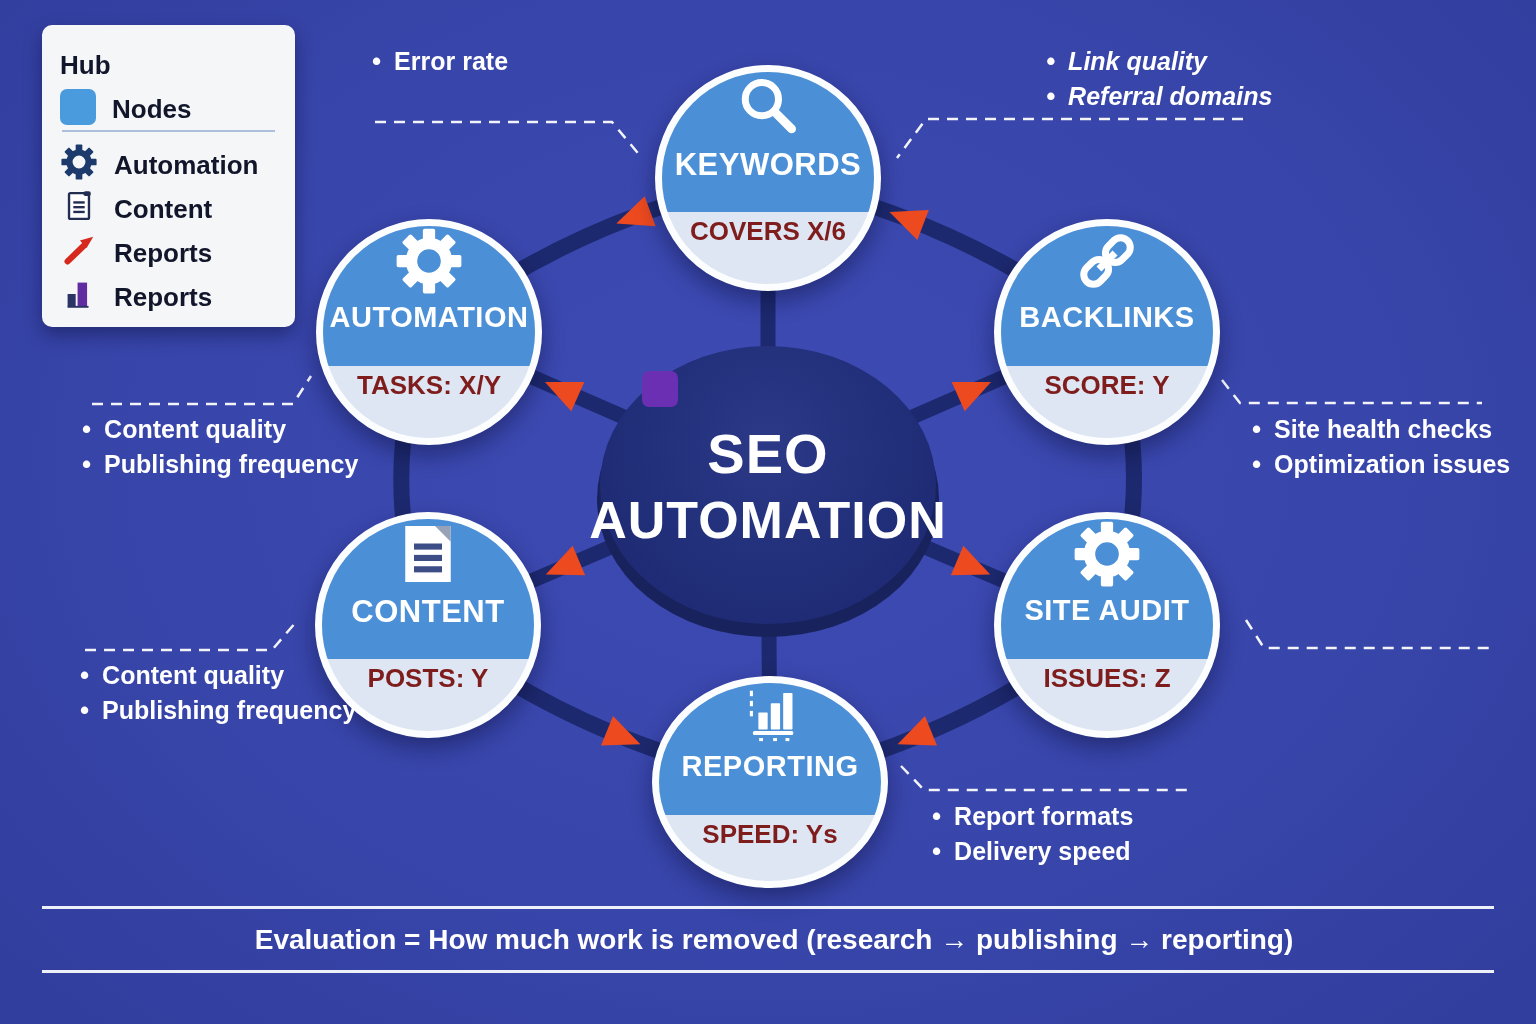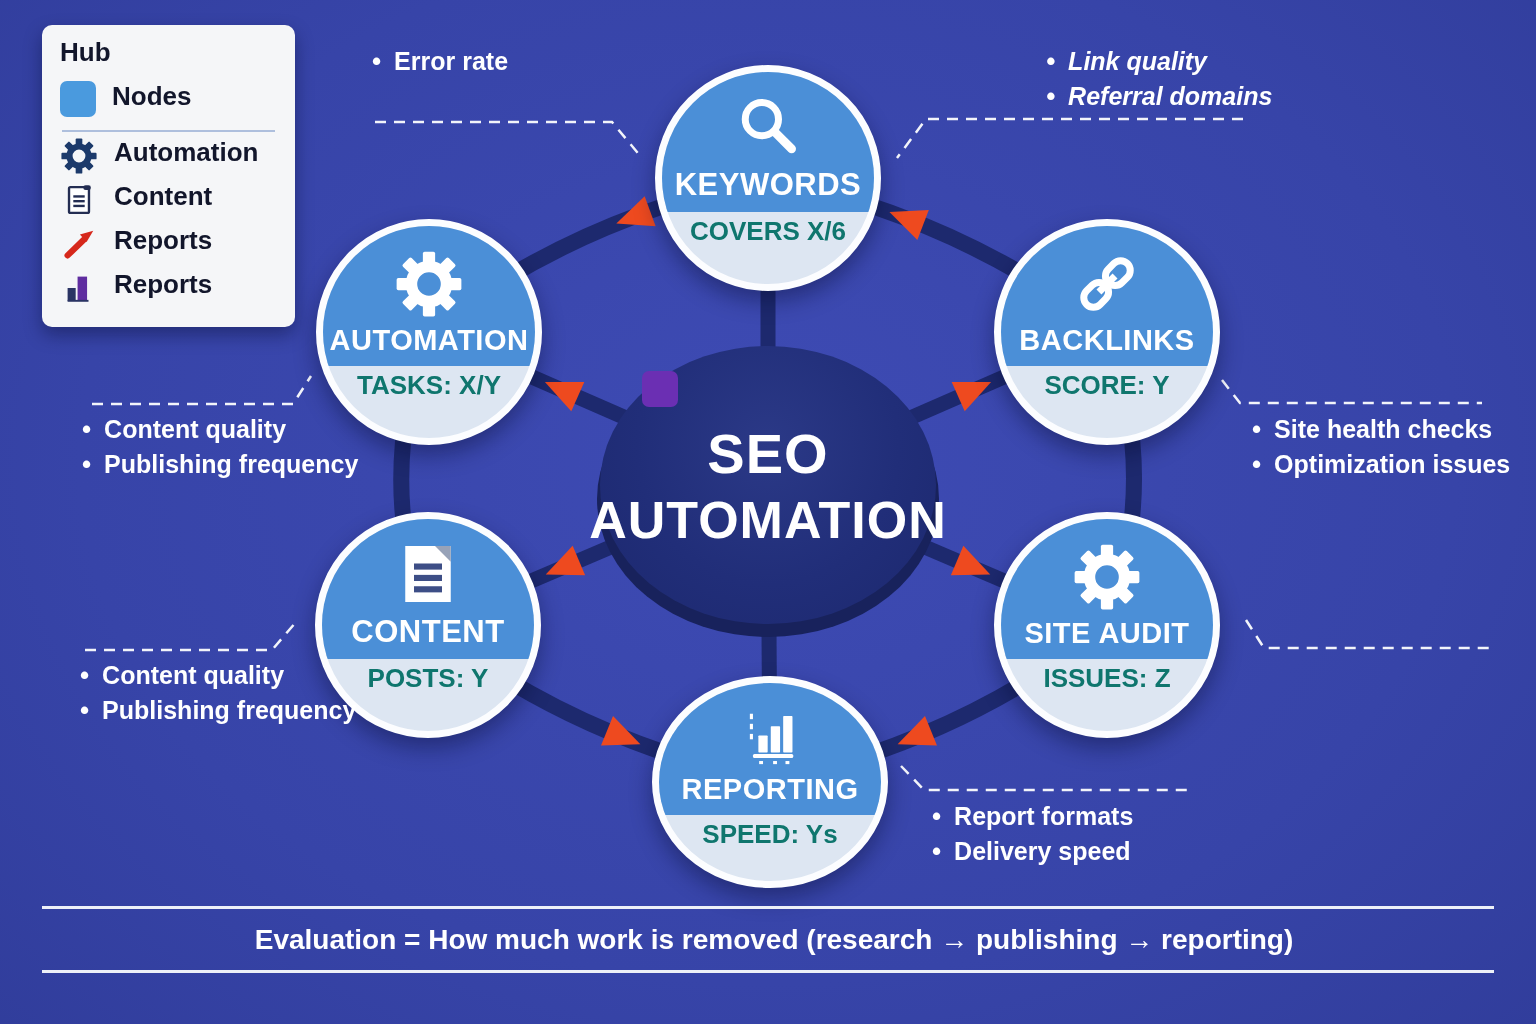--- a/index.html
+++ b/index.html
@@ -17,38 +17,38 @@
     background:radial-gradient(ellipse at 50% 36%, #2b3987 0%, #212e79 55%, #1c286e 100%);
     display:flex;flex-direction:column;align-items:center;justify-content:center;gap:4px;}
   .hub-t1{color:#fff;font-weight:700;font-size:56px;letter-spacing:1px;}
   .hub-t2{color:#fff;font-weight:700;font-size:52px;letter-spacing:1px;}
 
   
   .node{position:absolute;width:226px;height:226px;border-radius:50%;background:#dde6f2;
     border:7px solid #fcfdff;box-sizing:border-box;overflow:hidden;z-index:3;
     box-shadow:0 10px 22px rgba(5,10,45,.40);}
   .node-top{position:absolute;top:0;left:0;right:0;height:62%;background:#4b8fd7;
-    display:flex;flex-direction:column;align-items:center;justify-content:flex-end;gap:5px;padding-bottom:9px;}
+    display:flex;flex-direction:column;align-items:center;gap:5px;padding-bottom:9px;}
   .node-icon{width:70px;height:70px;color:#fff;flex:0 0 auto;}
   .node-label{color:#fff;font-weight:700;font-size:29px;letter-spacing:.5px;white-space:nowrap;}
   .node-stat{position:absolute;top:62%;left:0;right:0;text-align:center;padding-top:13px;
-    color:#0f766e;font-weight:700;font-size:26px;white-space:nowrap;}
+    color:#7f1d1d;font-weight:700;font-size:26px;white-space:nowrap;}
   .n-keywords{left:655px;top:65px;}
   .n-automation{left:316px;top:219px;}
   .n-backlinks{left:994px;top:219px;}
   .n-content{left:315px;top:512px;}
   .n-siteaudit{left:994px;top:512px;}
   .n-reporting{left:652px;top:676px;width:236px;height:212px;}
   .n-reporting .node-icon{width:62px;height:62px;}
 
   
   .legend{position:absolute;left:42px;top:25px;width:253px;box-sizing:border-box;z-index:4;
     background:#f5f6f8;border-radius:10px;padding:12px 18px 14px 18px;
     box-shadow:0 8px 18px rgba(5,10,45,.40);}
-  .lg-row{display:flex;align-items:flex-start;gap:16px;height:44px;}
+  .lg-row{display:flex;align-items:flex-end;gap:16px;height:44px;}
   .lg-swatch{width:36px;height:36px;border-radius:7px;flex:0 0 auto;}
   .lg-swatch.hub{background:#6b2fb3;}
   .lg-swatch.nodes{background:#4a9ade;}
   .lg-icon{width:38px;height:38px;flex:0 0 auto;}
   .lg-label{color:#12162b;font-weight:700;font-size:26px;}
   .lg-divider{border-top:2px solid #aebfdd;margin:5px 2px;}
 
   
   .callout{position:absolute;z-index:4;}
   .c-line{display:flex;align-items:baseline;gap:13px;color:#fff;font-weight:700;

